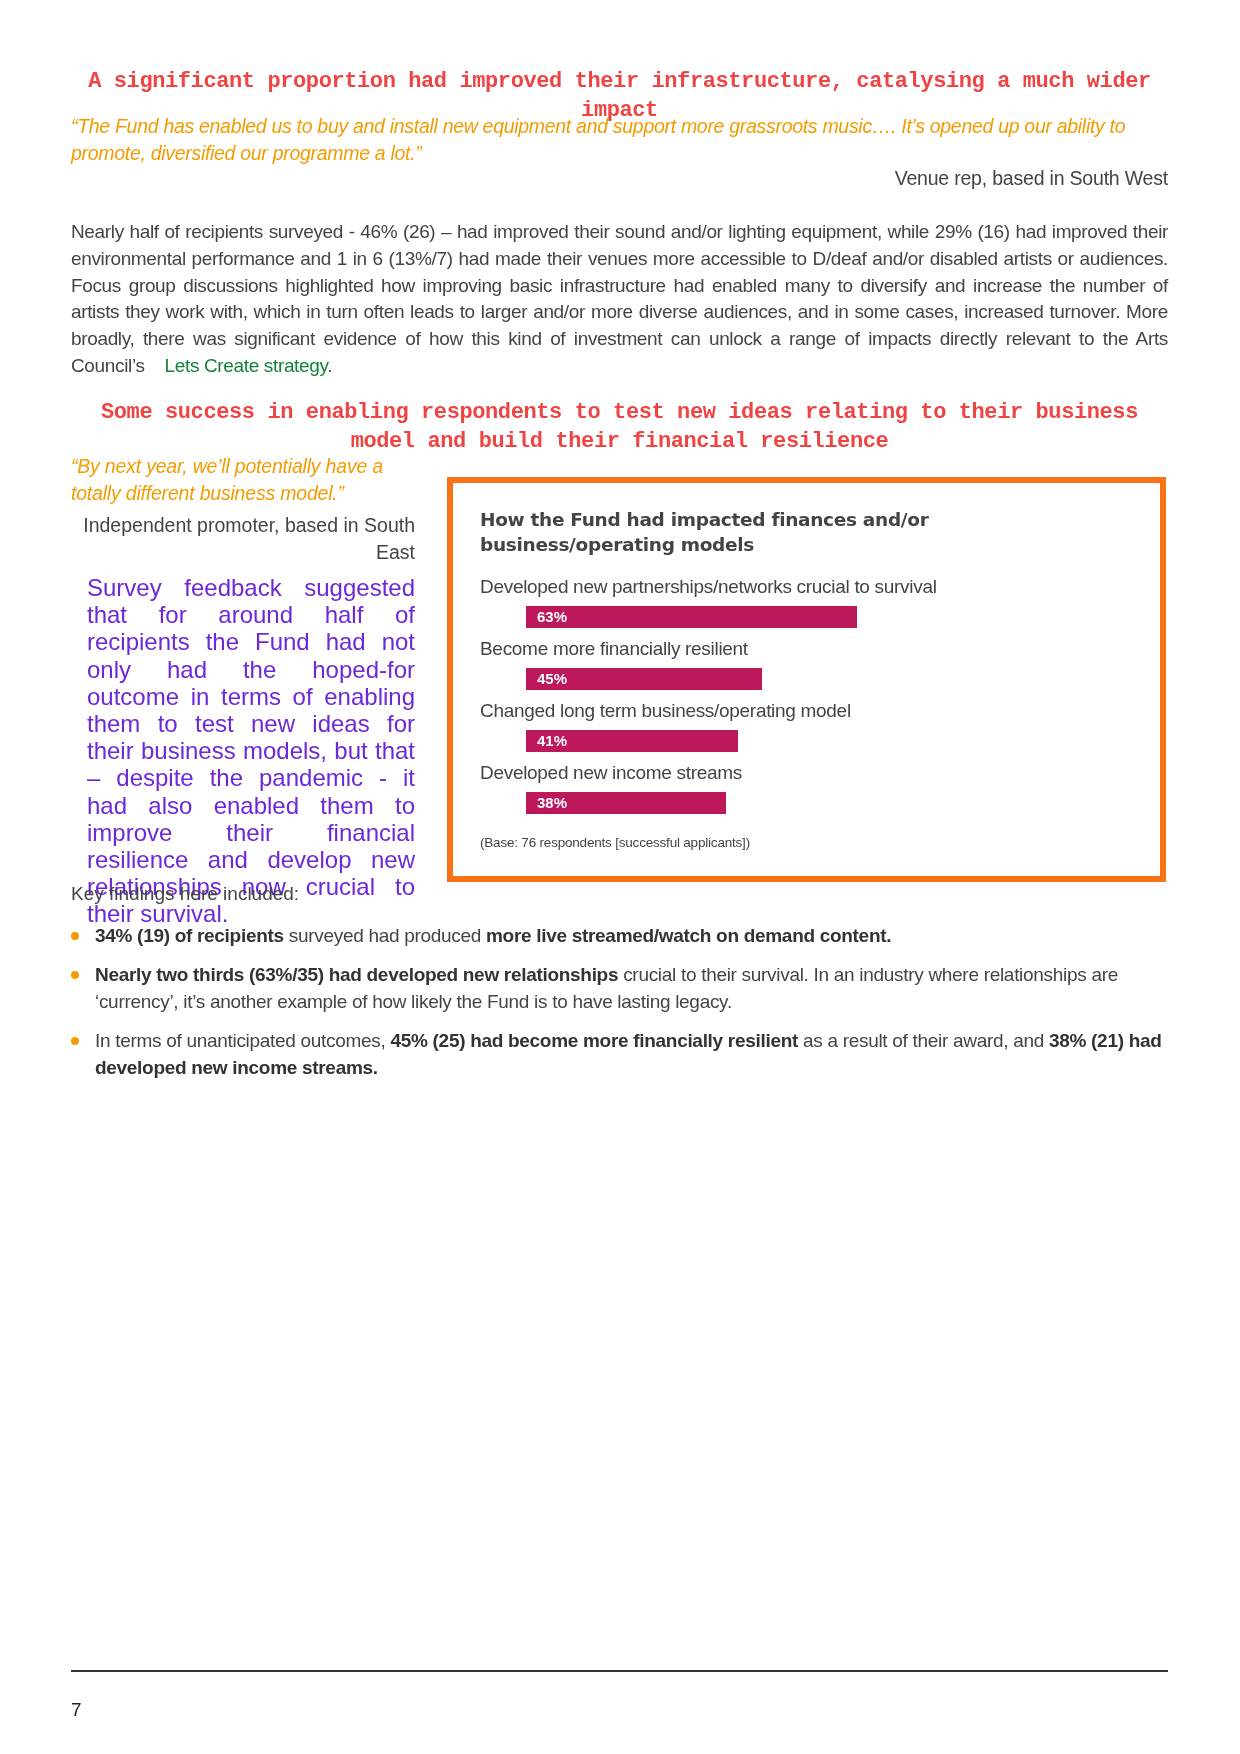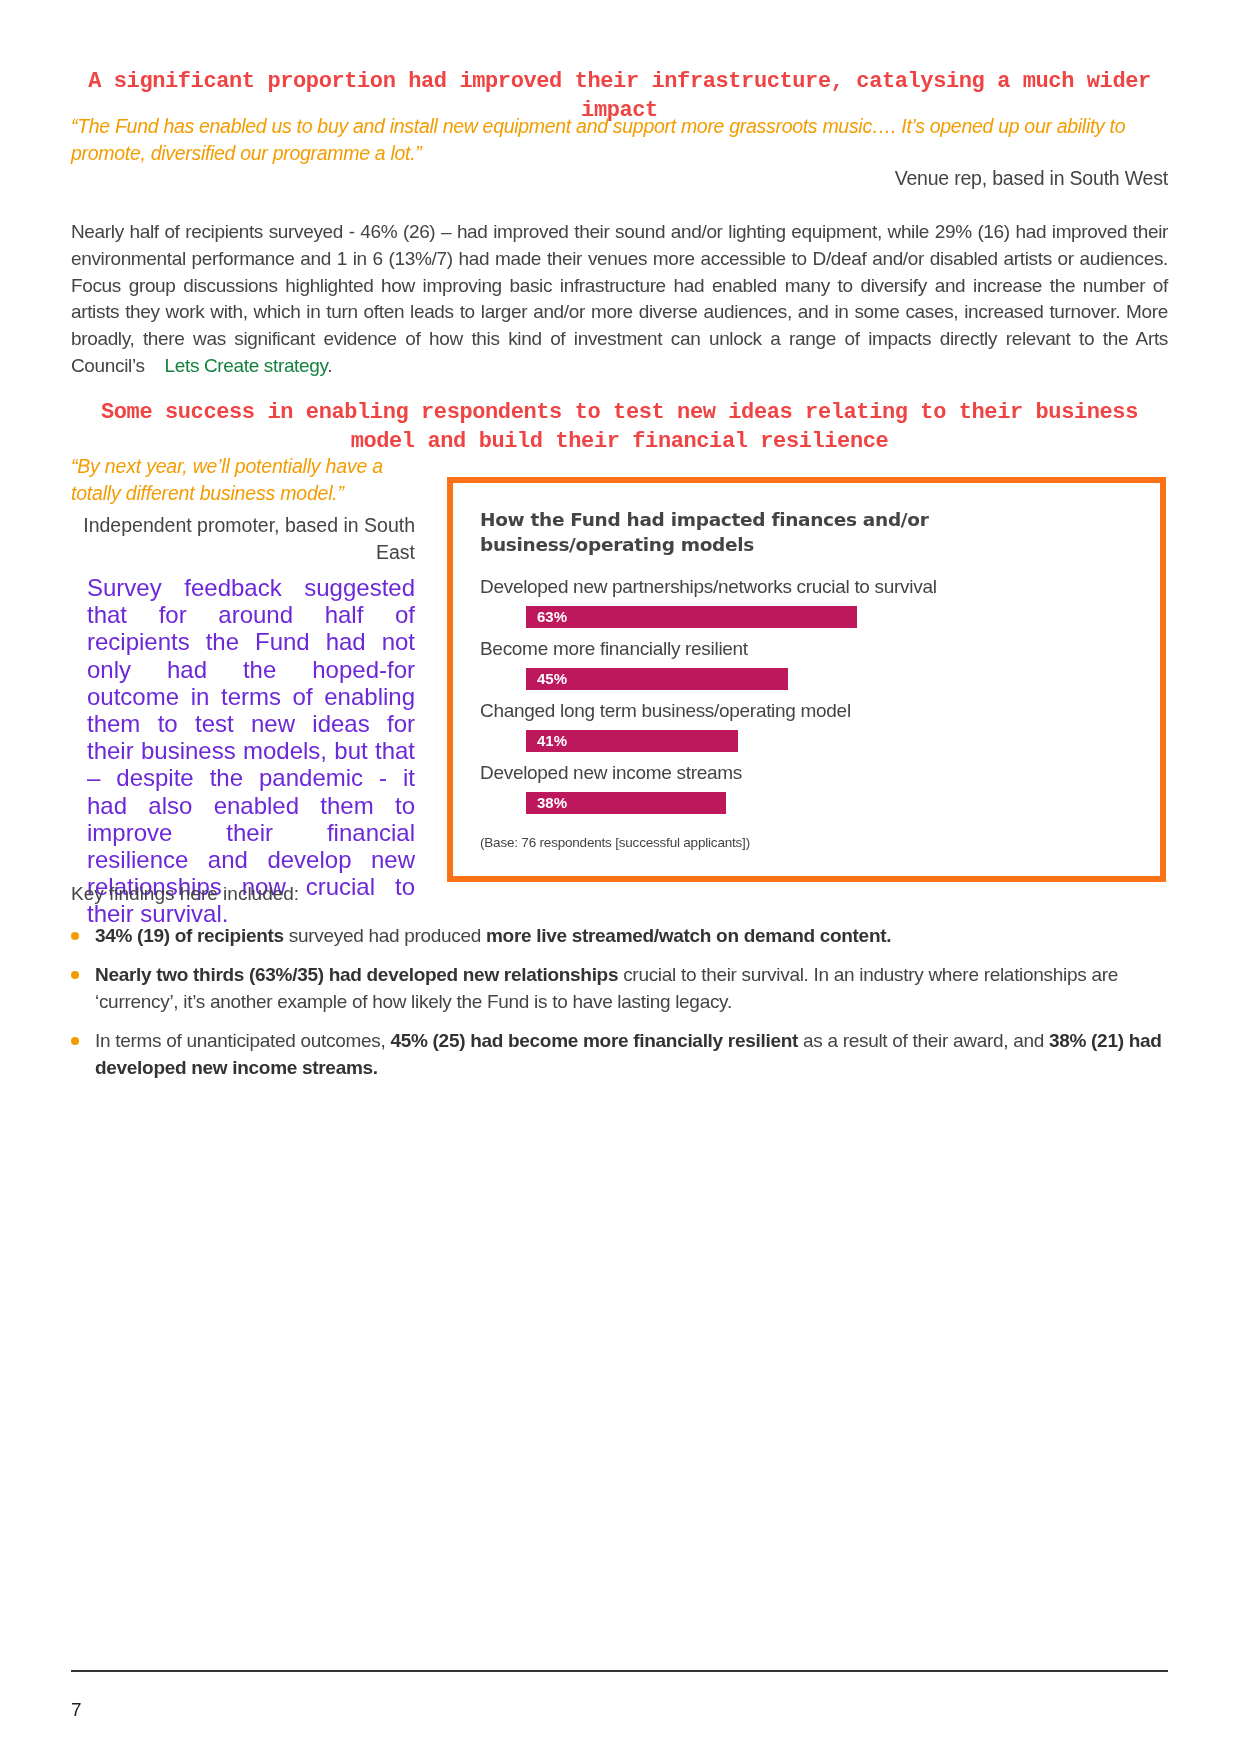--- a/index.html
+++ b/index.html
@@ -68,21 +68,21 @@
 
   <div class="chartbox">
     <p class="chart-title">How the Fund had impacted finances and/or business/operating models</p>
     <div class="chart-rows">
       <div class="crow">
         <div class="clabel">Developed new partnerships/networks crucial to survival</div>
         <div class="cbar" style="width:331px"><span>63%</span></div>
       </div>
       <div class="crow">
         <div class="clabel">Become more financially resilient</div>
-        <div class="cbar" style="width:262px"><span>45%</span></div>
+        <div class="cbar" style="width:236px"><span>45%</span></div>
       </div>
       <div class="crow">
         <div class="clabel">Changed long term business/operating model</div>
         <div class="cbar" style="width:212px"><span>41%</span></div>
       </div>
       <div class="crow">
         <div class="clabel">Developed new income streams</div>
         <div class="cbar" style="width:200px"><span>38%</span></div>
       </div>
     </div>

